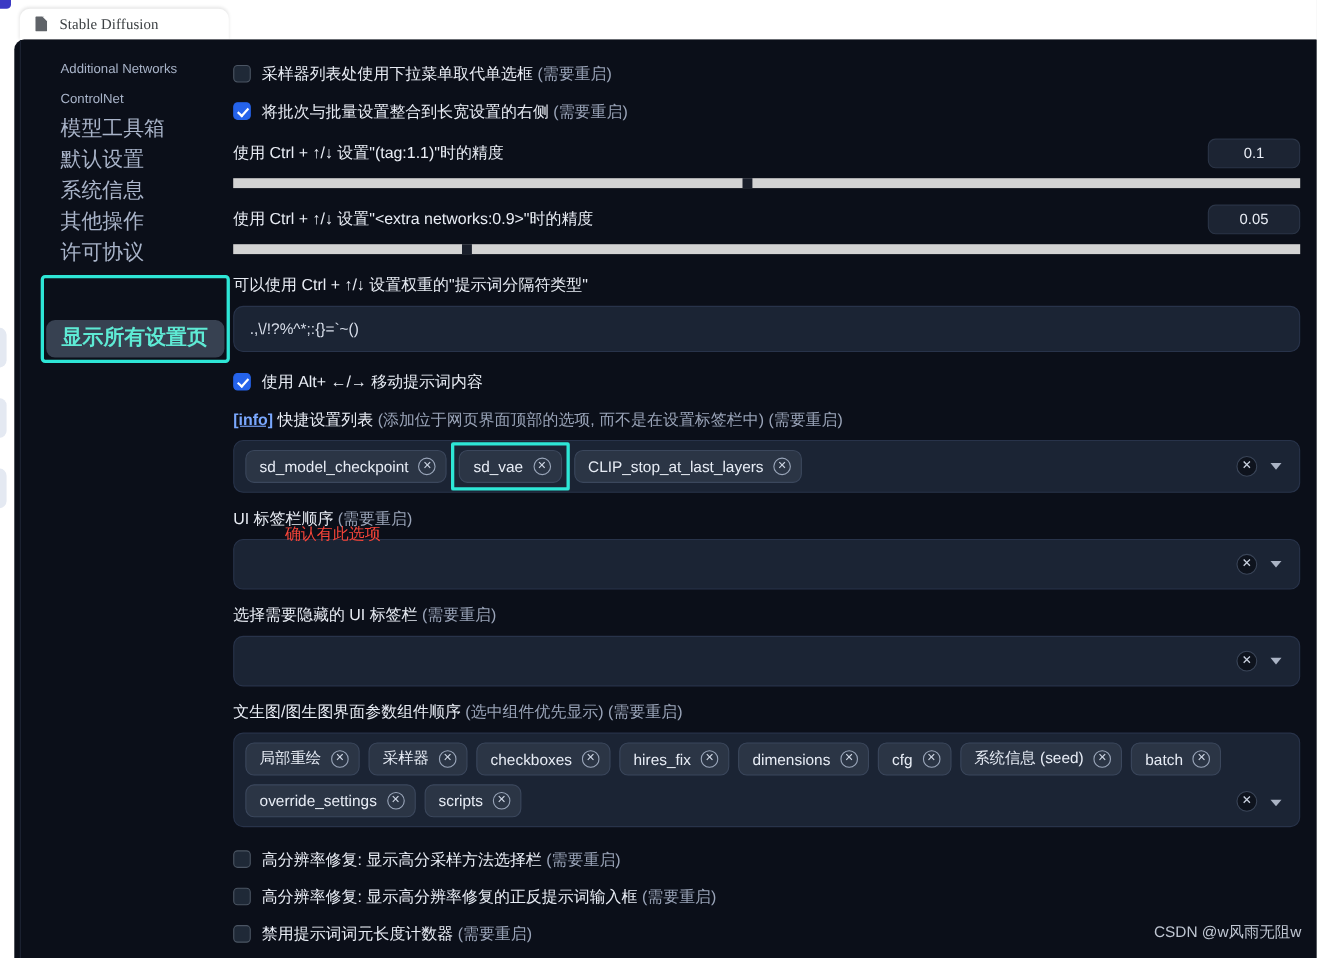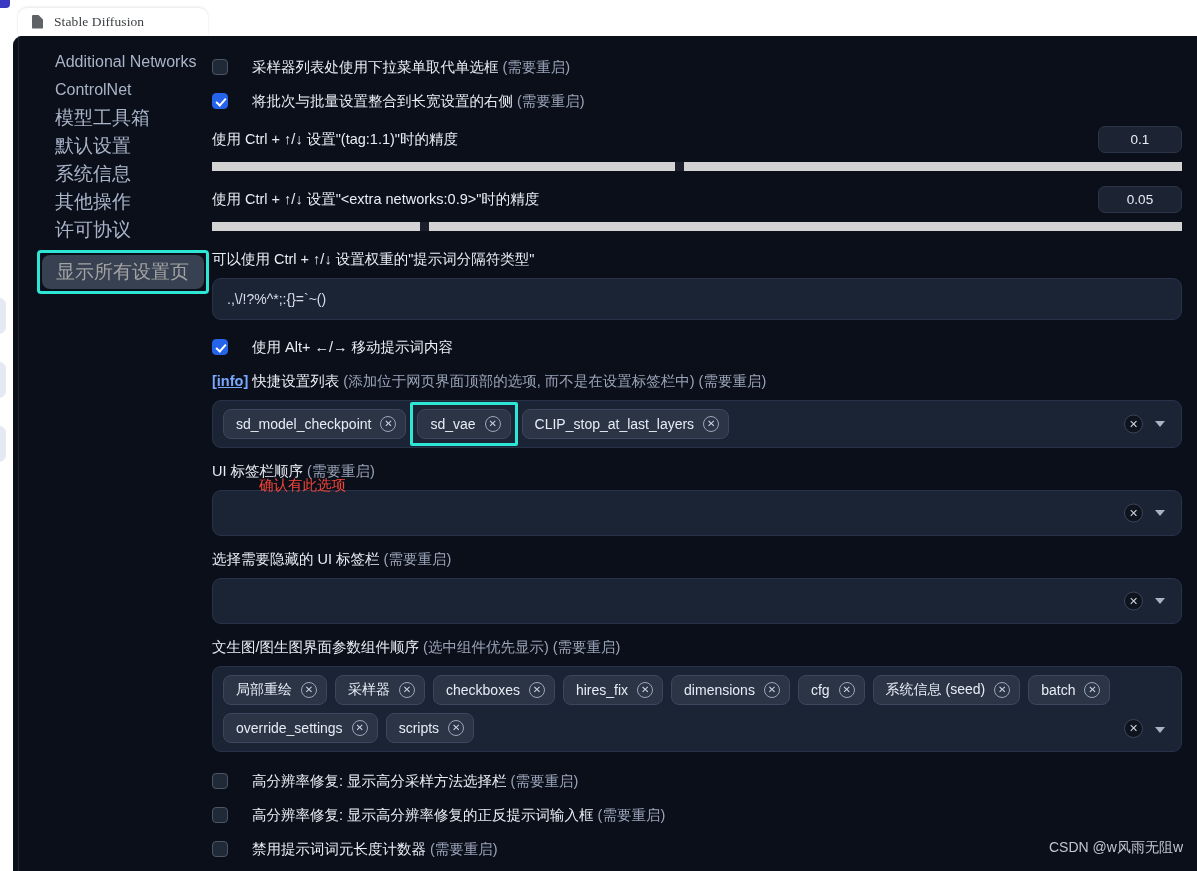--- a/index.html
+++ b/index.html
@@ -118,27 +118,28 @@
   }
   .side-item {
     color: #a9b4c9;
     font-size: 19px;
     line-height: 24px;
     padding: 2px 14px;
     border-radius: 7px;
     cursor: pointer;
     white-space: pre-line;
   }
-  .side-item.latin { font-size: 16px; }
+  .side-item.latin { font-size: 12px; }
   .side-item.active {
     background: #374151;
-    color: #a3a3a3;
-    font-weight: normal;
+    color: #5eead4;
+    font-weight: bold;
     padding: 5px 14px;
     border-radius: 8px;
+    margin-top: 36px;
   }
   .side-item-wrap.highlight {
     border: 3px solid #2ee6d6;
     border-radius: 4px;
     padding: 2px;
     margin-top: 6px;
     margin-left: -4px;
     width: 172px;
   }
 
@@ -148,21 +149,21 @@
     left: 193px; top: 12px;
     width: 970px;
   }
 
   .row { position: relative; }
 
   
   .cb-row {
     display: flex;
     align-items: center;
-    gap: 24px;
+    gap: 10px;
     height: 26px;
   }
   .cb {
     width: 16px; height: 16px;
     border-radius: 4px;
     border: 1px solid #4b5563;
     background: #1f2937;
     flex: 0 0 auto;
     position: relative;
   }

